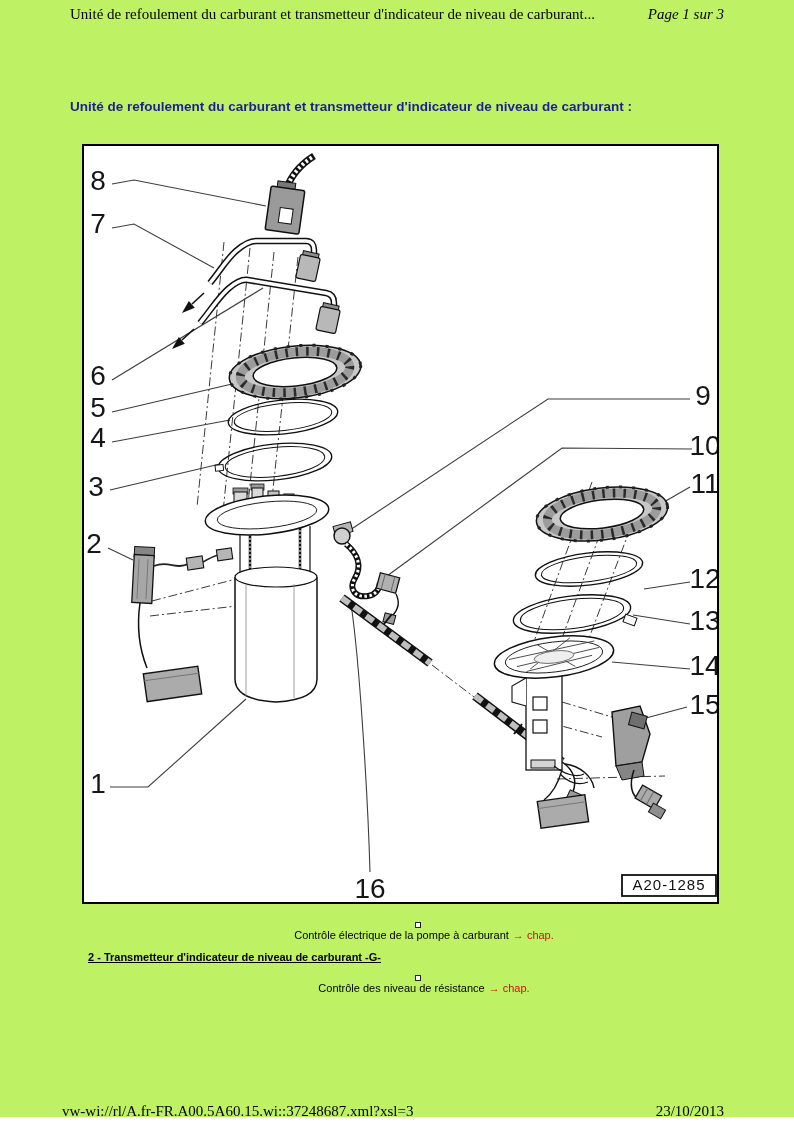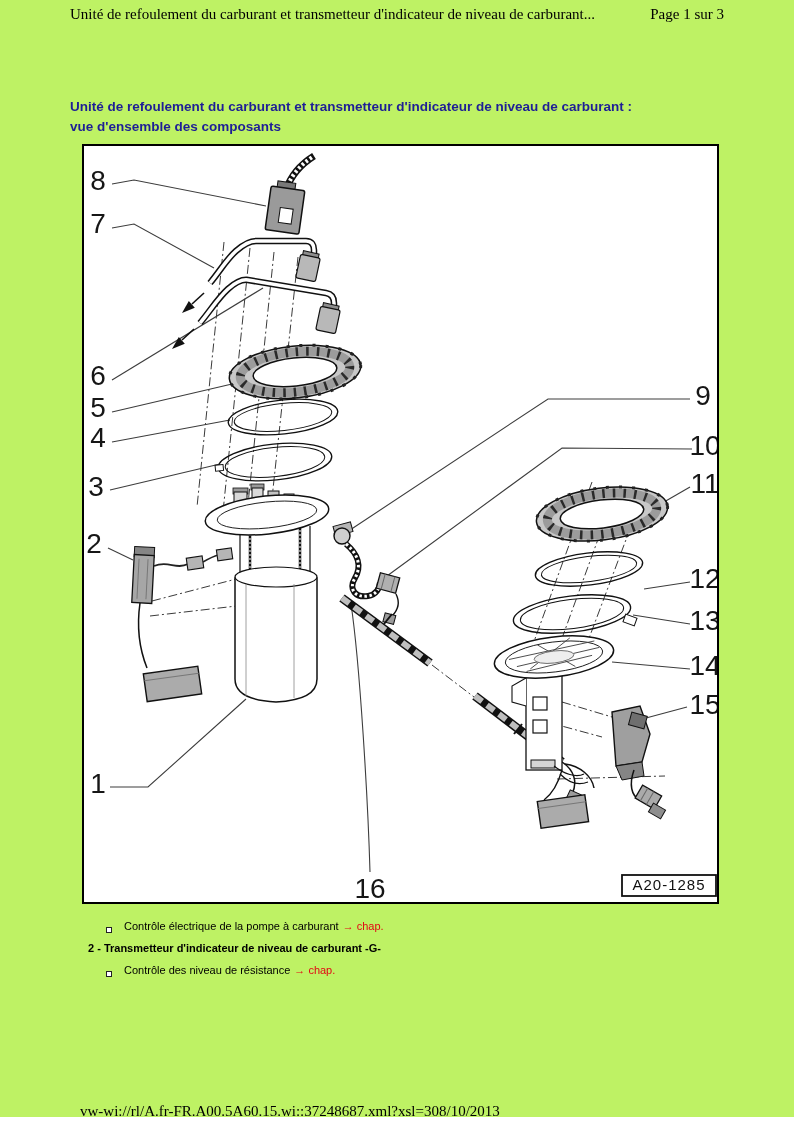--- a/index.html
+++ b/index.html
@@ -11,67 +11,66 @@
   .page{
     position:relative;width:794px;height:1117px;background:#bef264;overflow:hidden;
     font-family:"Liberation Sans",sans-serif;color:#000;
   }
   .top-header{
     position:absolute;left:70px;right:70px;top:6px;
     display:flex;justify-content:space-between;align-items:baseline;
     font-family:"Liberation Serif",serif;font-size:15px;white-space:nowrap;
   }
   .top-header .hdr-title{overflow:hidden;text-overflow:clip;}
-  .top-header .hdr-page{margin-left:24px;}
+  .top-header .hdr-page{margin-left:24px;font-style:italic;}
   .doc-heading{
     position:absolute;left:70px;top:97px;width:660px;
     font-size:13.5px;font-weight:bold;line-height:20px;color:var(--heading-color);
   }
   .diagram-frame{
     position:absolute;left:82px;top:144px;width:637px;height:760px;
     border:2px solid #000;background:#fff;
   }
   .diagram-frame svg{display:block;width:100%;height:100%;}
   svg text.callout{
     font-family:"Liberation Sans",sans-serif;font-size:28px;fill:#161616;
   }
   svg text.figlabel{
     font-family:"Liberation Sans",sans-serif;font-size:15px;letter-spacing:1px;fill:#111;
   }
   .legend{
     position:absolute;left:88px;top:919px;right:52px;
     font-size:11px;line-height:14px;
   }
   .legend-term{font-weight:bold;margin:0 0 8px 0;}
-  .legend-term.second{margin-top:2px;}
-  .legend-bullet{display:flex;align-items:flex-end;padding-left:18px;margin:0 0 8px 0;}
+  .legend-term.second{margin-top:2px;text-decoration:underline;}
+  .legend-bullet{display:flex;align-items:center;padding-left:18px;margin:0 0 8px 0;flex-direction:column;}
   .bullet-square{
     display:inline-block;flex:none;width:6px;height:6px;border:1px solid #222;
     margin:3px 12px 0 0;background:#fff;
   }
   .chap-link{color:var(--link-color);margin-left:4px;text-decoration:none;cursor:pointer;}
   .page-footer{
-    position:absolute;left:80px;right:70px;top:1103px;
-    display:flex;align-items:baseline;
+    position:absolute;left:62px;right:70px;top:1103px;
+    display:flex;justify-content:space-between;align-items:baseline;
     font-family:"Liberation Serif",serif;font-size:15px;
   }
 </style>
 </head>
 <body>
 
 <div class="page">
 
   <div class="top-header">
     <span class="hdr-title">Unité de refoulement du carburant et transmetteur d'indicateur de niveau de carburant...</span>
     <span class="hdr-page">Page 1 sur 3</span>
   </div>
 
   <div class="doc-heading">
     <div>Unité de refoulement du carburant et transmetteur d'indicateur de niveau de carburant :</div>
-    <div>vue d'ensemble des composants</div>
   </div>
 
   <div class="diagram-frame">
     <svg viewBox="0 0 633 756" xmlns="http://www.w3.org/2000/svg">
 
       <g stroke="#3a3a3a" stroke-width="1" fill="none" stroke-dasharray="9 3 2 3">
         <path d="M140,96 L113,361"></path>
         <path d="M166,102 L139,366"></path>
         <path d="M190,106 L163,368"></path>
         <path d="M214,111 L186,371"></path>
@@ -309,16 +308,16 @@
     </div>
     <div class="legend-term second">2 - Transmetteur d'indicateur de niveau de carburant -G-</div>
     <div class="legend-bullet">
       <span class="bullet-square"></span>
       <span class="bullet-text"><span>Contrôle des niveau de résistance</span><a class="chap-link">→ chap.</a></span>
     </div>
   </div>
 
   <div class="page-footer">
     <span>vw-wi://rl/A.fr-FR.A00.5A60.15.wi::37248687.xml?xsl=3</span>
-    <span>08/10/2013</span>
+    <span>23/10/2013</span>
   </div>
 
 </div>
 
 </body></html>

